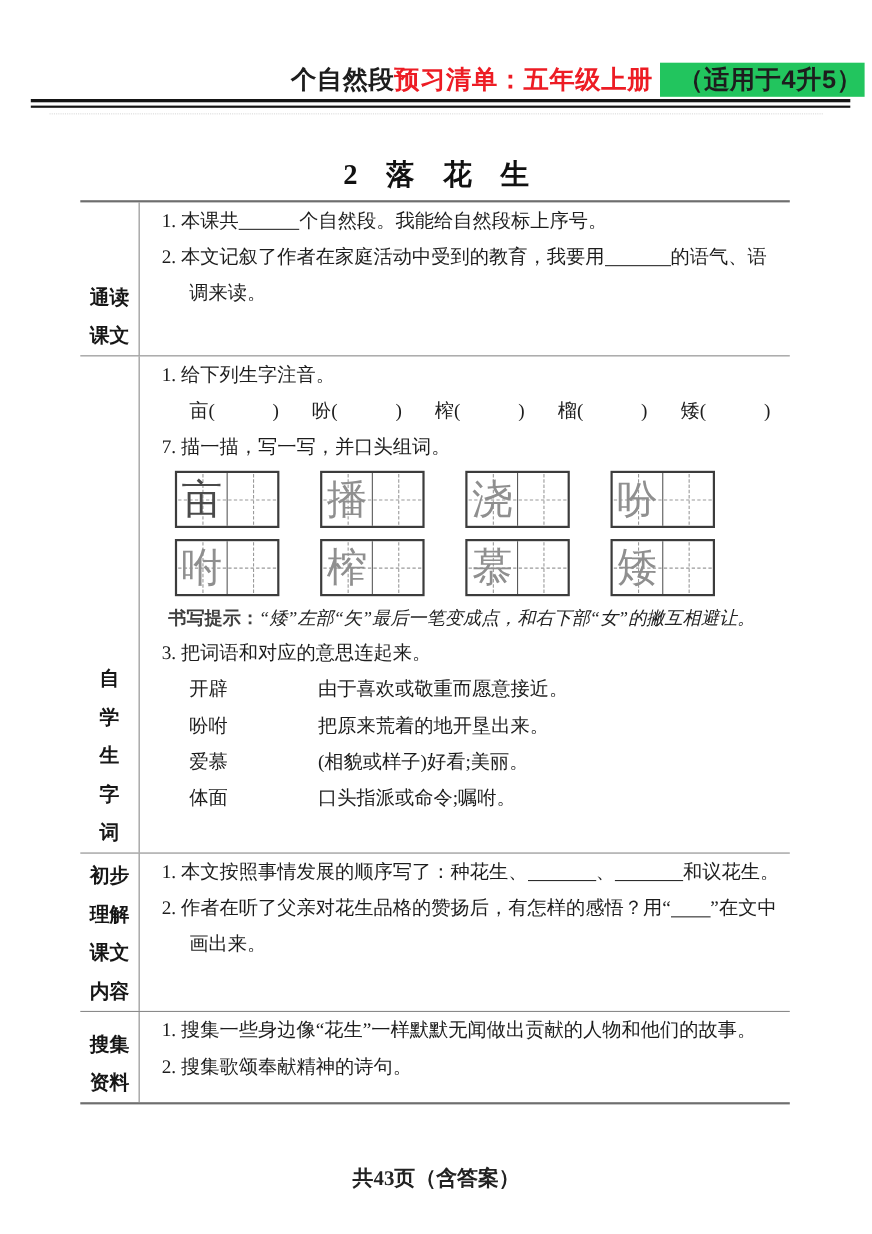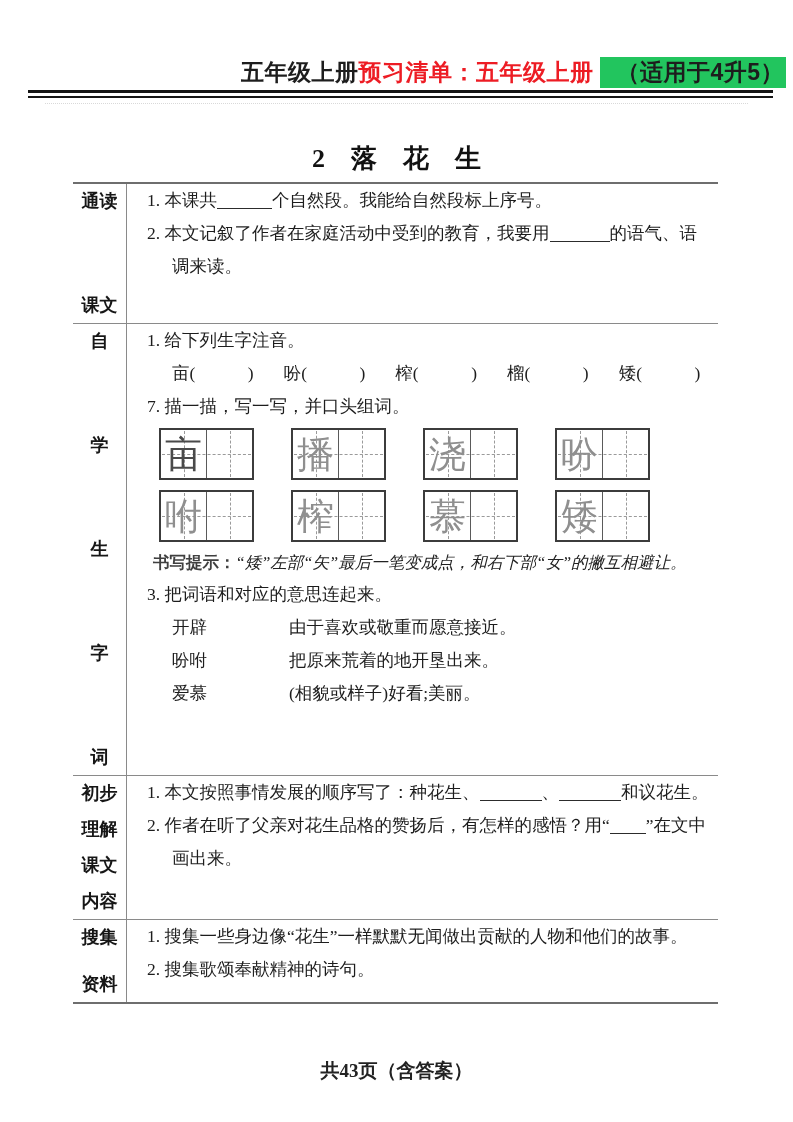--- a/index.html
+++ b/index.html
@@ -39,21 +39,21 @@
     position:absolute; top:182px; left:73px; width:645px;
     border-top:2px solid #6e6e6e; border-bottom:2.5px solid #6e6e6e;
     font-size:17.5px; line-height:33px;
   }
   .wrow { display:flex; }
   .wrow + .wrow { border-top:1.5px solid #8a8a8a; }
   .row1 { height:139px; } .row2 { height:452px; }
   .row3 { height:144px; } .row4 { height:83px; }
   .labcell {
     width:54px; flex:0 0 54px; border-right:1.5px solid #8a8a8a;
-    display:flex; flex-direction:column; align-items:center; justify-content:space-between;
+    display:flex; flex-direction:column; align-items:center; justify-content:flex-end;
     font-family:"Liberation Sans","DejaVu Sans",sans-serif;
     font-weight:bold; font-size:18px; line-height:35px; color:#161616;
     text-align:center;
   }
   .ccell {
     flex:1; display:flex; flex-direction:column; justify-content:flex-start;
     padding:0 8px 0 20px;
   }
   .item { padding-left:25px; text-indent:-25px; }
 
@@ -106,21 +106,21 @@
     position:absolute; top:1058px; left:0; width:100%;
     text-align:center; font-weight:bold; font-size:19px; color:#222;
   }
 </style>
 </head>
 <body>
 
 <div class="page">
 
   <div class="header">
-    <span>五年级上册</span><span class="red">预习清单：五年级上册</span>
+    <span>个自然段</span><span class="red">预习清单：五年级上册</span>
     <span class="hl">（适用于4升5）</span>
   </div>
   <div class="rule-double"></div>
   <div class="rule-dotted"></div>
 
   <div class="title">2　落　花　生</div>
 
   <div class="wtable">
 
     <div class="wrow row1">
@@ -222,20 +222,24 @@
           <span>由于喜欢或敬重而愿意接近。</span>
         </div>
         <div class="match-row">
           <span class="match-word">吩咐</span>
           <span>把原来荒着的地开垦出来。</span>
         </div>
         <div class="match-row">
           <span class="match-word">爱慕</span>
           <span>(相貌或样子)好看;美丽。</span>
         </div>
+        <div class="match-row">
+          <span class="match-word">体面</span>
+          <span>口头指派或命令;嘱咐。</span>
+        </div>
       </div>
     </div>
 
     <div class="wrow row3">
       <div class="labcell">
         <span>初步</span>
         <span>理解</span>
         <span>课文</span>
         <span>内容</span>
       </div>

